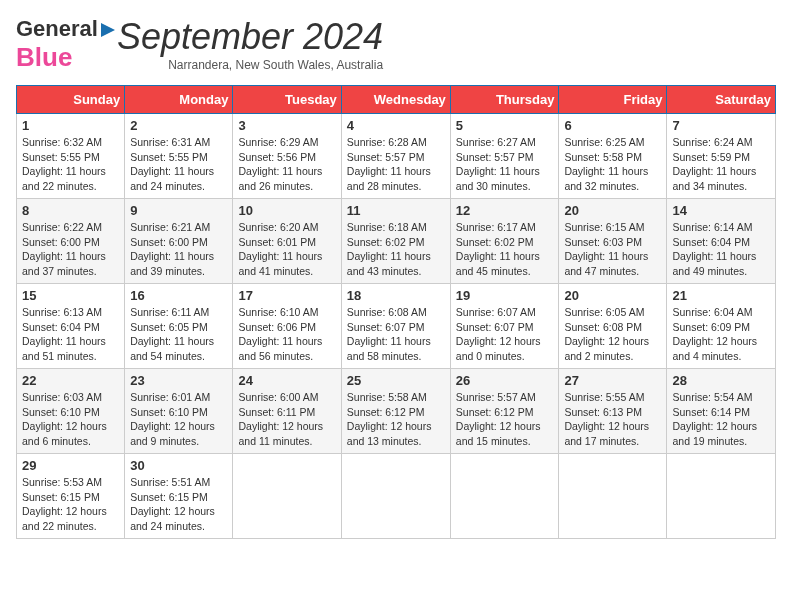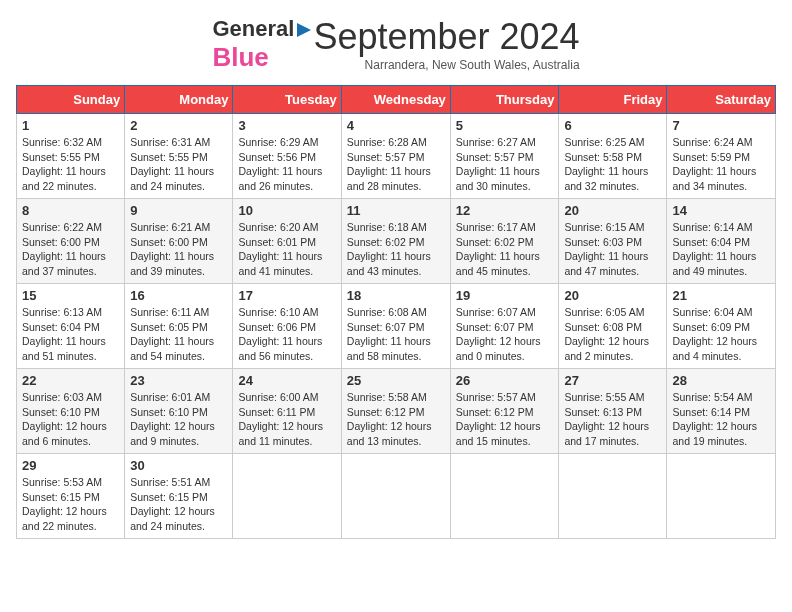--- a/index.html
+++ b/index.html
@@ -5,40 +5,41 @@
     * { box-sizing: border-box; margin: 0; padding: 0; }
     body {
       font-family: Arial, sans-serif;
       background: #fff;
       width: 792px;
       min-height: 612px;
       padding: 16px;
     }
     .header {
       display: flex;
-      justify-content: center;
+      justify-content: flex-start;
       align-items: flex-start;
       margin-bottom: 12px;
     }
     .logo {
       display: flex;
       flex-direction: column;
       align-items: flex-start;
     }
     .logo-line {
       display: flex;
       align-items: center;
     }
     .title-section {
       text-align: right;
     }
     .month-title {
       font-size: 36px;
       font-weight: normal;
       color: #333;
+      font-style: italic;
     }
     .location {
       font-size: 12px;
       color: #555;
     }
     .calendar {
       width: 100%;
       border-collapse: collapse;
       font-size: 11px;
     }

